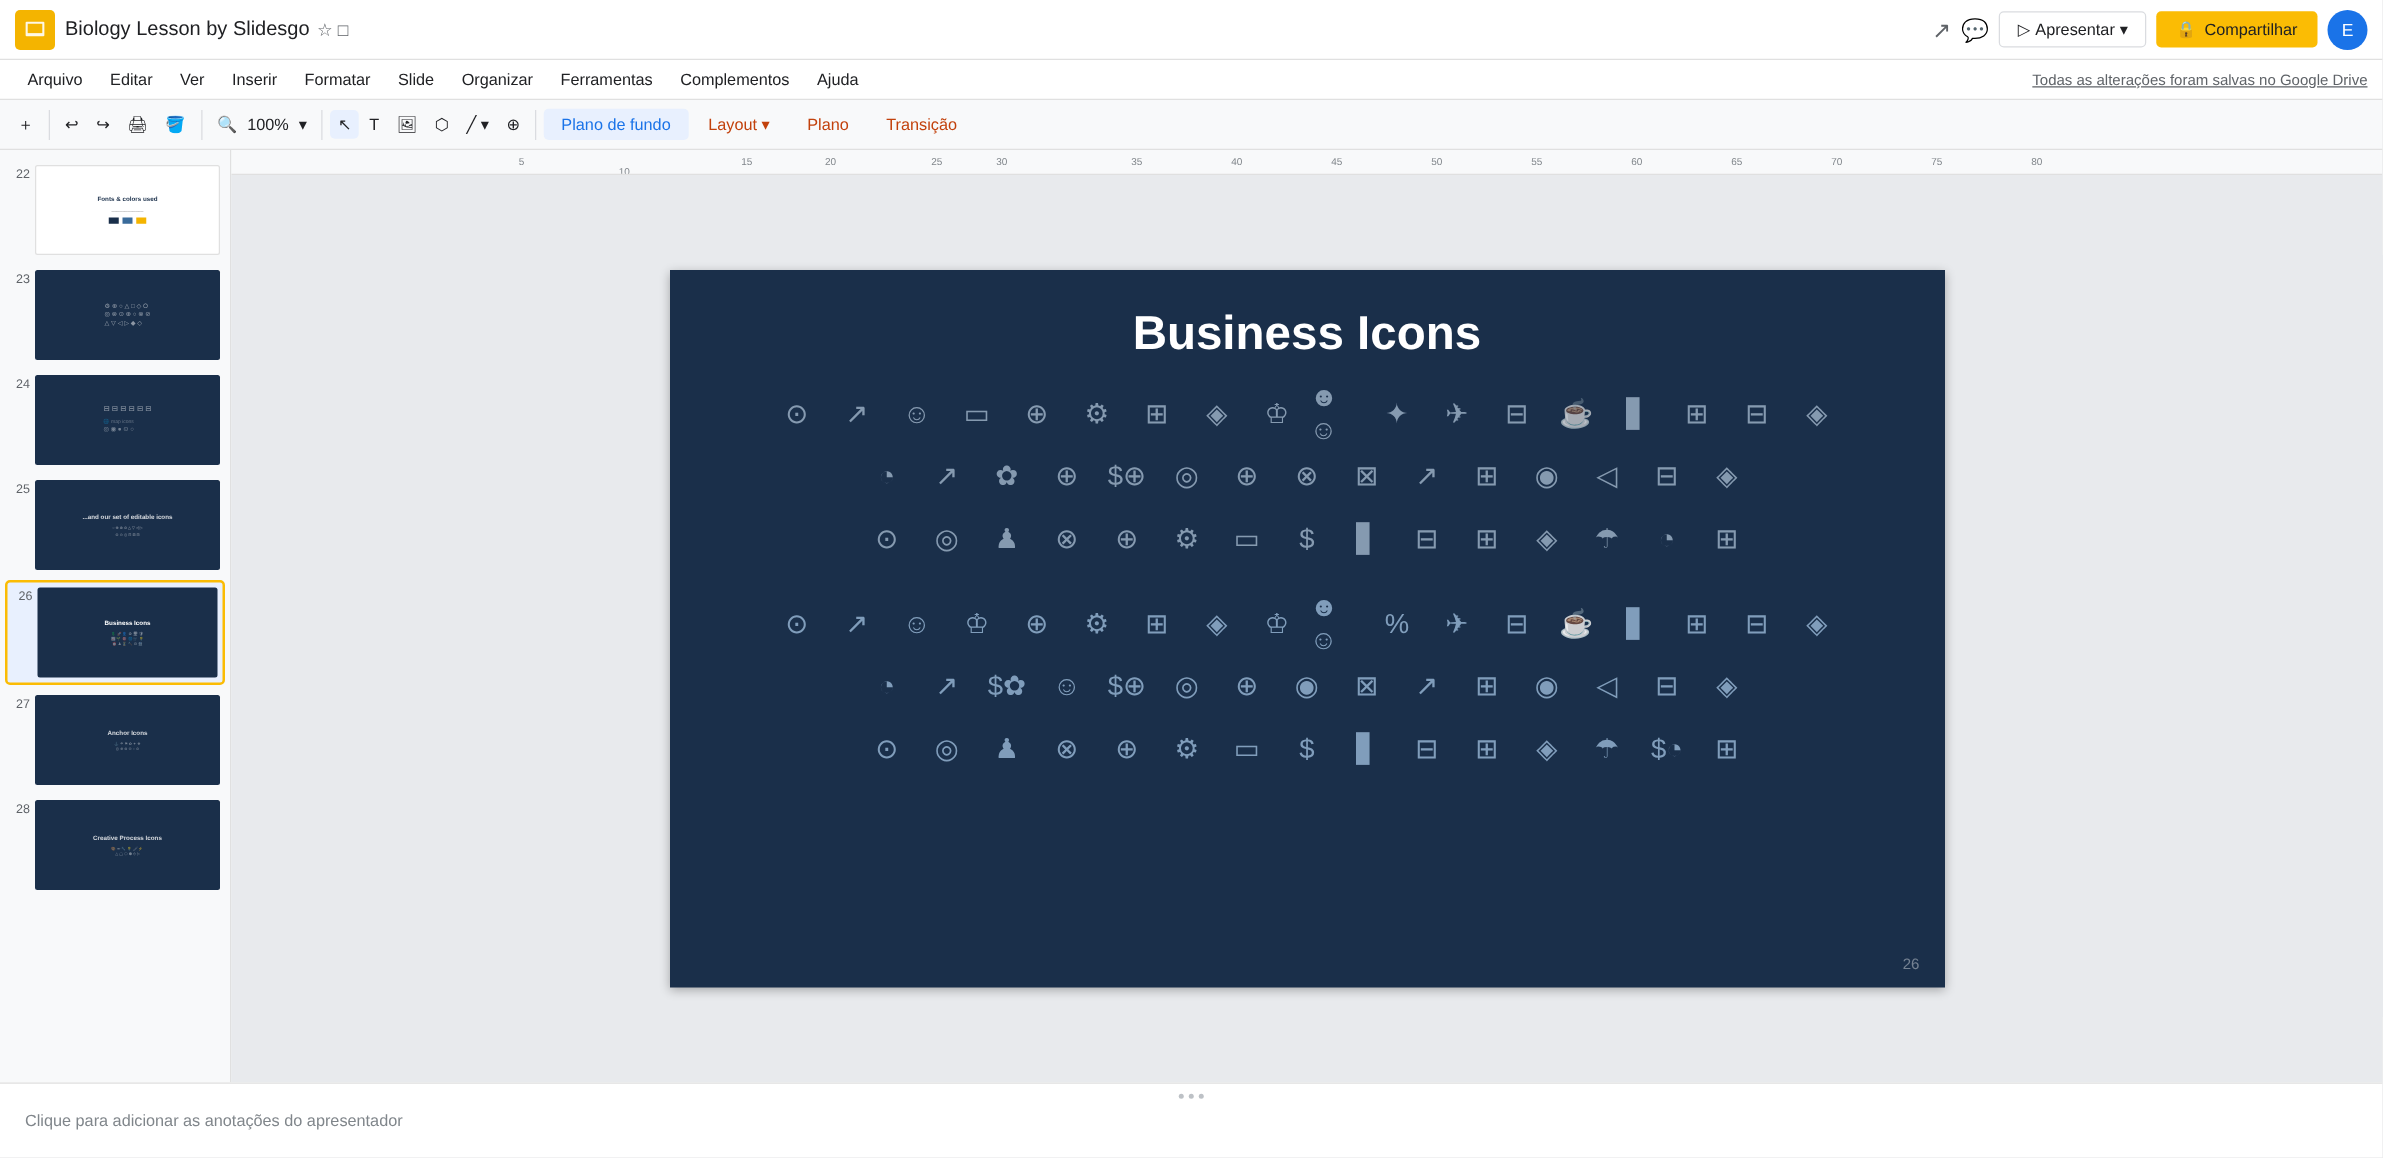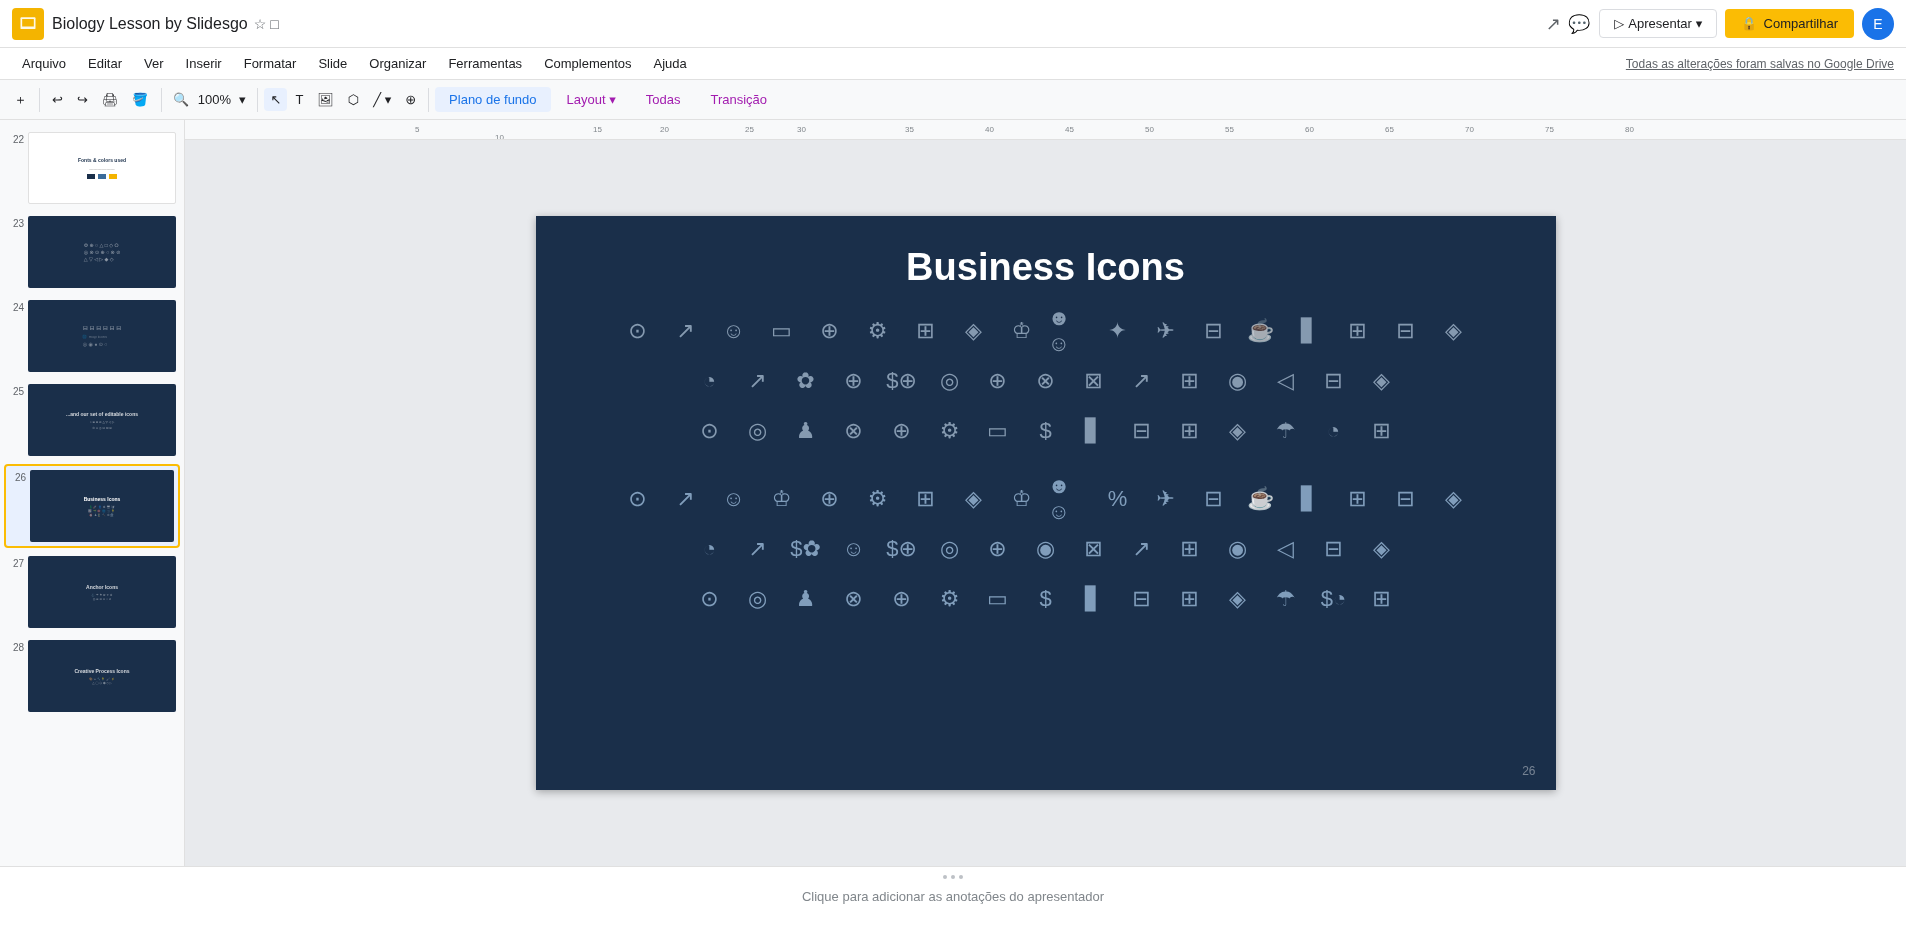--- a/index.html
+++ b/index.html
@@ -37,21 +37,21 @@
 
     
     .toolbar {
       display: flex; align-items: center; background: #f8f9fa; height: 40px; padding: 0 8px;
       border-bottom: 1px solid #e0e0e0; flex-shrink: 0; gap: 2px;
     }
     .toolbar-btn { padding: 4px 6px; cursor: pointer; border: none; background: none; border-radius: 3px; font-size: 13px; color: #202124; display: flex; align-items: center; }
     .toolbar-separator { width: 1px; height: 24px; background: #dadce0; margin: 0 4px; }
     .tab-btn {
       padding: 5px 14px; font-size: 13px; cursor: pointer; border: none; background: none;
-      border-radius: 4px; color: #a21caf; white-space: nowrap;
+      border-radius: 4px; color: #c2410c; white-space: nowrap;
     }
     .tab-btn.active { background: #e8f0fe; color: #1a73e8; }
 
     
     .main-area { display: flex; flex: 1; overflow: hidden; }
 
     
     .sidebar {
       width: 185px; background: #f8f9fa; border-right: 1px solid #e0e0e0;
       overflow-y: auto; flex-shrink: 0; padding: 8px 4px;
@@ -173,21 +173,21 @@
   <button class="toolbar-btn">🖼</button>
   <button class="toolbar-btn">⬡</button>
   <button class="toolbar-btn">╱ ▾</button>
   <button class="toolbar-btn">⊕</button>
   <div class="toolbar-separator"></div>
   <button class="tab-btn active">Plano de fundo</button>
   <button class="tab-btn">
     <span>Layout</span>
     <span>▾</span>
   </button>
-  <button class="tab-btn">Todas</button>
+  <button class="tab-btn">Plano</button>
   <button class="tab-btn">Transição</button>
 </div>
 
 <div class="main-area">
 
   <div class="sidebar">
 
     <div class="slide-thumb">
       <span class="slide-num">22</span>
       <div class="thumb-img light">
@@ -421,20 +421,20 @@
 
           </div>
 
           <div class="slide-page-num">26</div>
         </div>
       </div>
     </div>
   </div>
 </div>
 
-<div class="notes-area" style="position:relative;justify-content:center;">
+<div class="notes-area" style="position:relative;">
   <div class="notes-dots" style="position:absolute; top:8px; left:50%; transform:translateX(-50%); display:flex; gap:4px;">
     <div class="dot"></div>
     <div class="dot"></div>
     <div class="dot"></div>
   </div>
   <span class="notes-hint">Clique para adicionar as anotações do apresentador</span>
 </div>
 
 </body></html>

